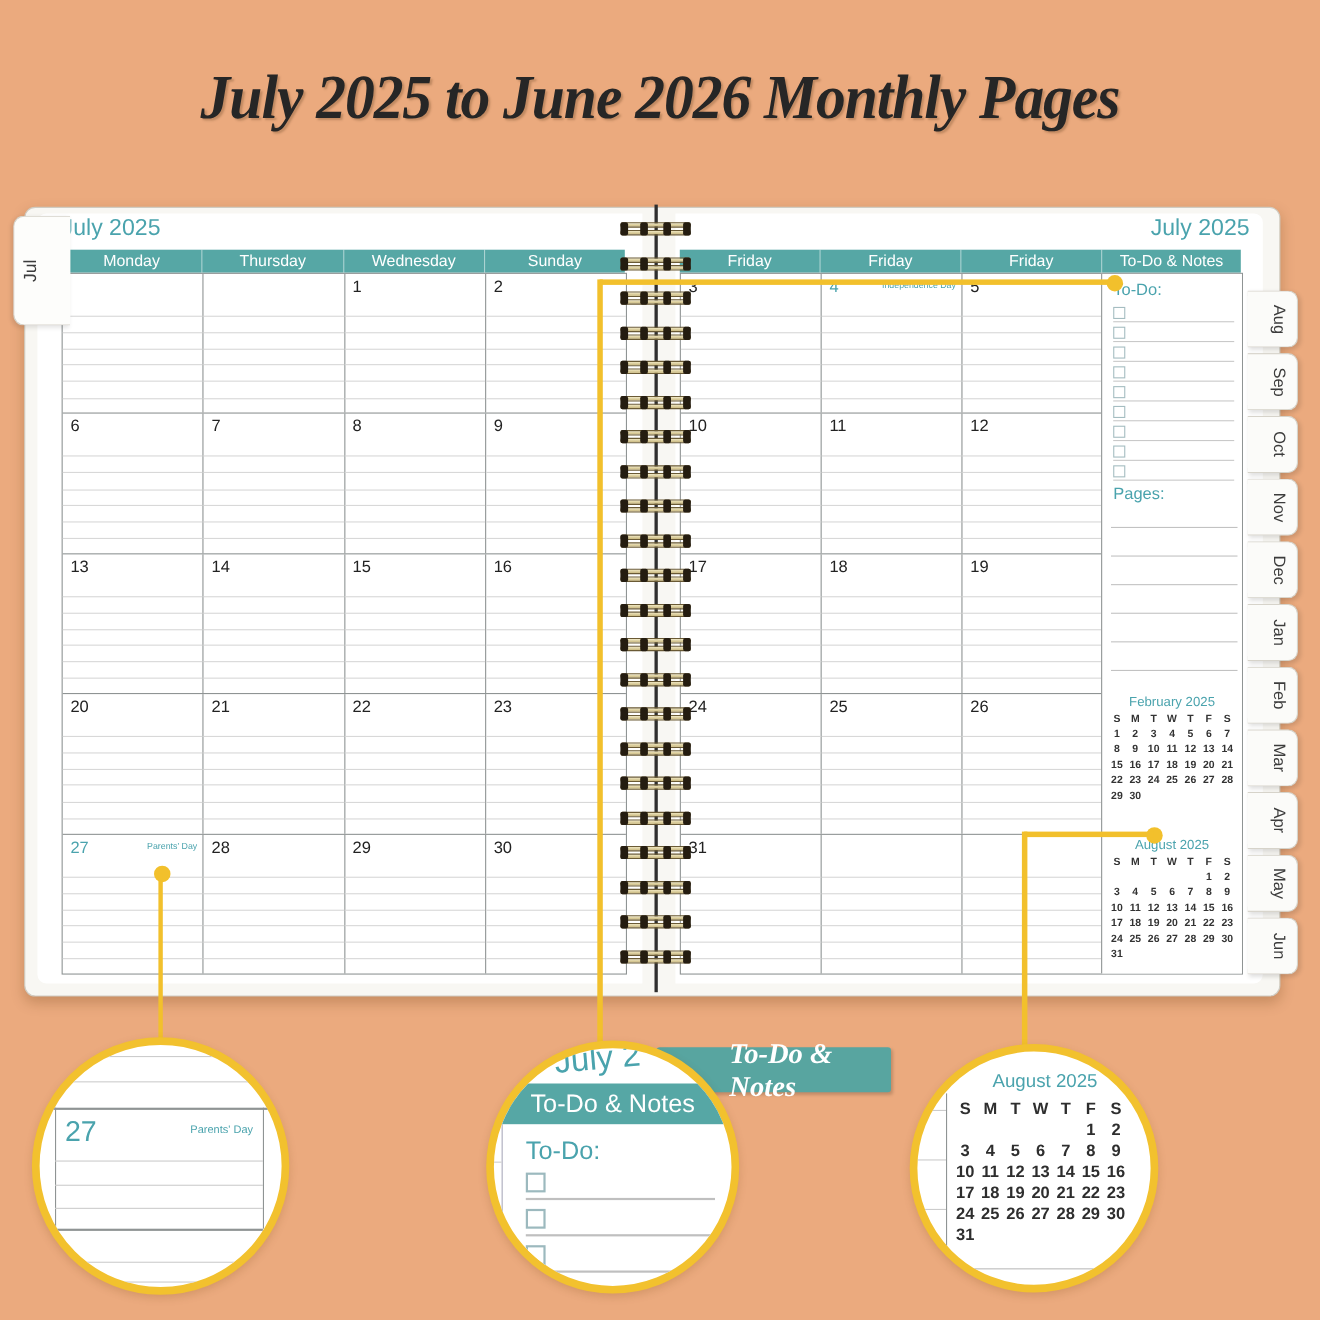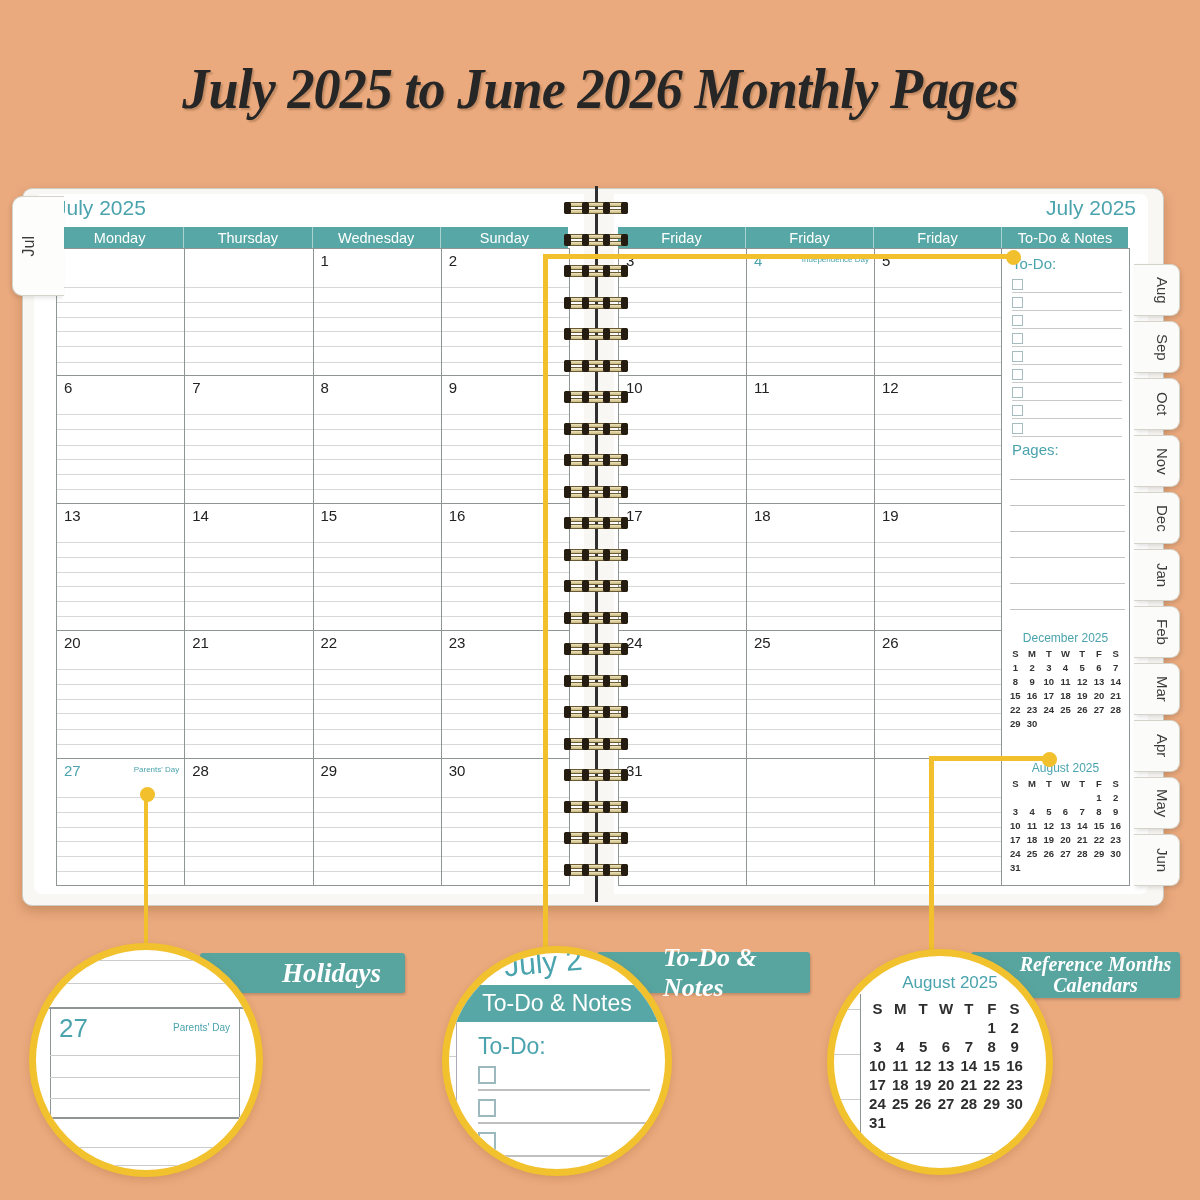--- a/index.html
+++ b/index.html
@@ -560,21 +560,21 @@
           <div id="notesLines">
               <div class="note-line" style="top: 230px;"></div>
               <div class="note-line" style="top: 256px;"></div>
               <div class="note-line" style="top: 282px;"></div>
               <div class="note-line" style="top: 308px;"></div>
               <div class="note-line" style="top: 334px;"></div>
               <div class="note-line" style="top: 360px;"></div>
             </div>
           <div id="miniCals">
               <div class="minical" style="top: 382px;">
-                <div class="mc-title">December 2025</div>
+                <div class="mc-title">February 2025</div>
                 <div class="mc-grid">
                   <div class="mc-cell">S</div>
                   <div class="mc-cell">M</div>
                   <div class="mc-cell">T</div>
                   <div class="mc-cell">W</div>
                   <div class="mc-cell">T</div>
                   <div class="mc-cell">F</div>
                   <div class="mc-cell">S</div>
                   <div class="mc-cell">1</div>
                   <div class="mc-cell">2</div>
@@ -859,29 +859,22 @@
   <div class="conn" style="left:144px;top:794px;width:4px;height:154px"></div>
 
   <div class="dot" style="left:1006px;top:250px"></div>
   <div class="conn" style="left:545px;top:254px;width:465px;height:5px"></div>
   <div class="conn" style="left:543px;top:254px;width:5px;height:694px"></div>
 
   <div class="dot" style="left:1042px;top:752px"></div>
   <div class="conn" style="left:931px;top:756px;width:118px;height:5px"></div>
   <div class="conn" style="left:929px;top:756px;width:5px;height:196px"></div>
 
-  <div class="banner b1">
-    <span>Holidays</span>
-  </div>
   <div class="banner b2">
     <span>To-Do &amp; Notes</span>
-  </div>
-  <div class="banner b3">
-    <span>Reference Months</span>
-    <span>Calendars</span>
   </div>
 
   <div class="bubble b1">
     <div class="ln" style="top:10px;left:0;right:0"></div>
     <div class="ln" style="top:33px;left:0;right:0"></div>
     <div class="ln heavy" style="top:57px;left:8px;right:8px"></div>
     <div class="vln" style="left:14px;top:57px;height:110px"></div>
     <div class="vln" style="left:203px;top:57px;height:110px"></div>
     <div class="bz-date" style="left:23px;top:63px">27</div>
     <div class="bz-holiday" style="left:90px;right:26px;top:72px">Parents' Day</div>

